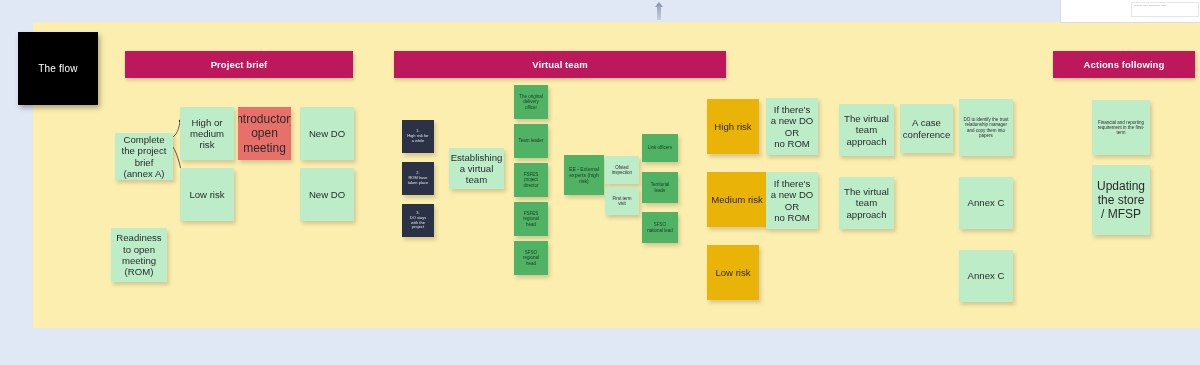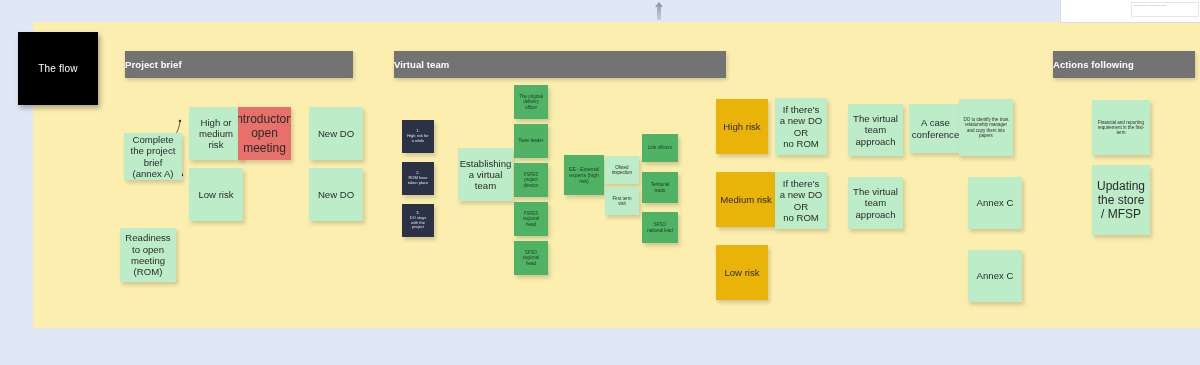--- a/index.html
+++ b/index.html
@@ -21,22 +21,22 @@
     background:#000;
     box-shadow:2px 3px 5px rgba(0,0,0,.30);
     display:flex;align-items:center;justify-content:center;
   }
   #title-tile span{
     color:#ffffff;font-size:10px;letter-spacing:.2px;
   }
 
   
   .hdr{
-    position:absolute;height:27px;background:#737373;
-    display:flex;align-items:center;justify-content:flex-start;
+    position:absolute;height:27px;background:#be185d;
+    display:flex;align-items:center;justify-content:center;
     box-shadow:1px 2px 4px rgba(0,0,0,.18);
   }
   .hdr span{
     color:#ffffff;font-size:9.5px;font-weight:bold;letter-spacing:.1px;
   }
 
   
   .note{
     position:absolute;
     box-sizing:border-box;
@@ -47,21 +47,21 @@
     line-height:1.18;
     white-space:pre-line;
     overflow:hidden;
   }
   .n-mint{background:#bdecc9;color:#2b2b2b;}
   .n-green{background:#4fb264;color:#1d3b23;}
   .n-red{background:#e8706b;color:#2b2b2b;}
   .n-orange{background:#eab308;color:#2b2b2b;}
   .n-dark{background:#2b3245;color:#dfe3ec;}
 
-  .fs10{font-size:9.6px;margin-left:9px;}
+  .fs10{font-size:9.6px;}
   .fs9{font-size:12px;}
   .fs7{font-size:5.1px;}
   .fs6{font-size:4.5px;}
   .fs5{font-size:4.0px;}
 
   
   #connectors{position:absolute;left:0;top:0;width:1167px;height:306px;pointer-events:none;}
 
   
   #panel{
@@ -126,21 +126,21 @@
 
   <div class="note n-mint fs10" style="left:267px;top:146px;width:54px;height:53px;">New DO</div>
 
   <div class="note n-dark fs5" style="left:369px;top:98px;width:32px;height:33px;">1.
 High risk for a while</div>
   <div class="note n-dark fs5" style="left:369px;top:140px;width:32px;height:33px;">2.
 ROM have taken place</div>
   <div class="note n-dark fs5" style="left:369px;top:182px;width:32px;height:33px;">3.
 DO stays with the project</div>
 
-  <div class="note n-mint fs10" style="left:416px;top:126px;width:55px;height:53px;">Establishing a virtual team</div>
+  <div class="note n-mint fs10" style="left:416px;top:126px;width:55px;height:41px;">Establishing a virtual team</div>
 
   <div class="note n-green fs6" style="left:481px;top:63px;width:34px;height:34px;">The original delivery officer</div>
   <div class="note n-green fs6" style="left:481px;top:102px;width:34px;height:34px;">Team leader</div>
   <div class="note n-green fs6" style="left:481px;top:141px;width:34px;height:34px;">FSFES project director</div>
   <div class="note n-green fs6" style="left:481px;top:180px;width:34px;height:34px;">FSFES regional head</div>
   <div class="note n-green fs6" style="left:481px;top:219px;width:34px;height:34px;">SFSO regional head</div>
 
   <div class="note n-green fs7" style="left:531px;top:133px;width:40px;height:40px;">EE - External experts (high risk)</div>
 
   <div class="note n-mint fs6" style="left:572px;top:134px;width:34px;height:28px;">Ofsted inspection</div>

